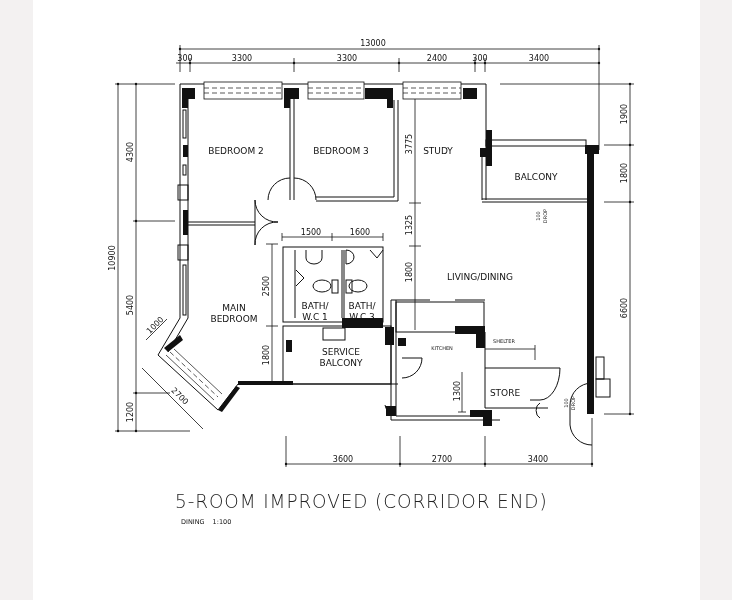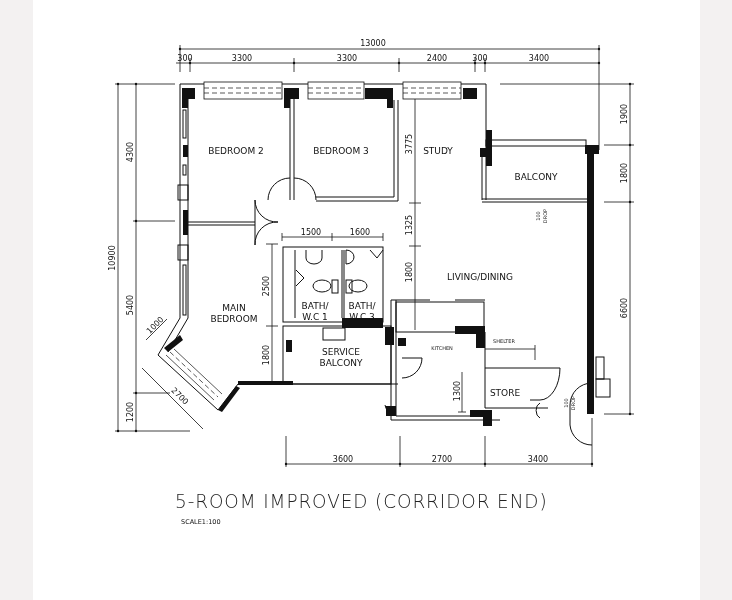--- a/index.html
+++ b/index.html
@@ -21,21 +21,21 @@
     position: absolute; left: 175px; top: 489px;
     font-family: "DejaVu Sans", sans-serif; font-size: 20px; font-weight: 300;
     letter-spacing: 1px; color: #222; white-space: nowrap;
     transform: scaleX(0.92); transform-origin: left top;
   }
   .scale {
     position: absolute; left: 181px; top: 518px;
     font-family: "DejaVu Sans", sans-serif; font-size: 6.5px; color: #111;
     white-space: nowrap;
   }
-  .scale span + span { }
+  .scale span + span { margin-left: 8px; }
 </style>
 </head>
 <body>
 
 <div class="paper"></div>
 
 <svg class="plan" width="732" height="600" viewBox="0 0 732 600">
   <g stroke="#111" fill="none" stroke-width="0.8">
 
     <line x1="180" y1="49" x2="599" y2="49"></line>
@@ -284,14 +284,14 @@
 
   <text class="tiny" transform="translate(540,216) rotate(-90)" text-anchor="middle">100</text>
   <text class="tiny" transform="translate(547,216) rotate(-90)" text-anchor="middle">DROP</text>
   <text class="tiny" transform="translate(568,403) rotate(-90)" text-anchor="middle">100</text>
   <text class="tiny" transform="translate(575,403) rotate(-90)" text-anchor="middle">DROP</text>
   <text class="tiny" x="504" y="343" text-anchor="middle">SHELTER</text>
 </svg>
 
 <div class="title">5-ROOM IMPROVED (CORRIDOR END)</div>
 <div class="scale">
-  <span>SCALE</span><span>1:100</span>
+  <span>DINING</span><span>1:100</span>
 </div>
 
 </body></html>

